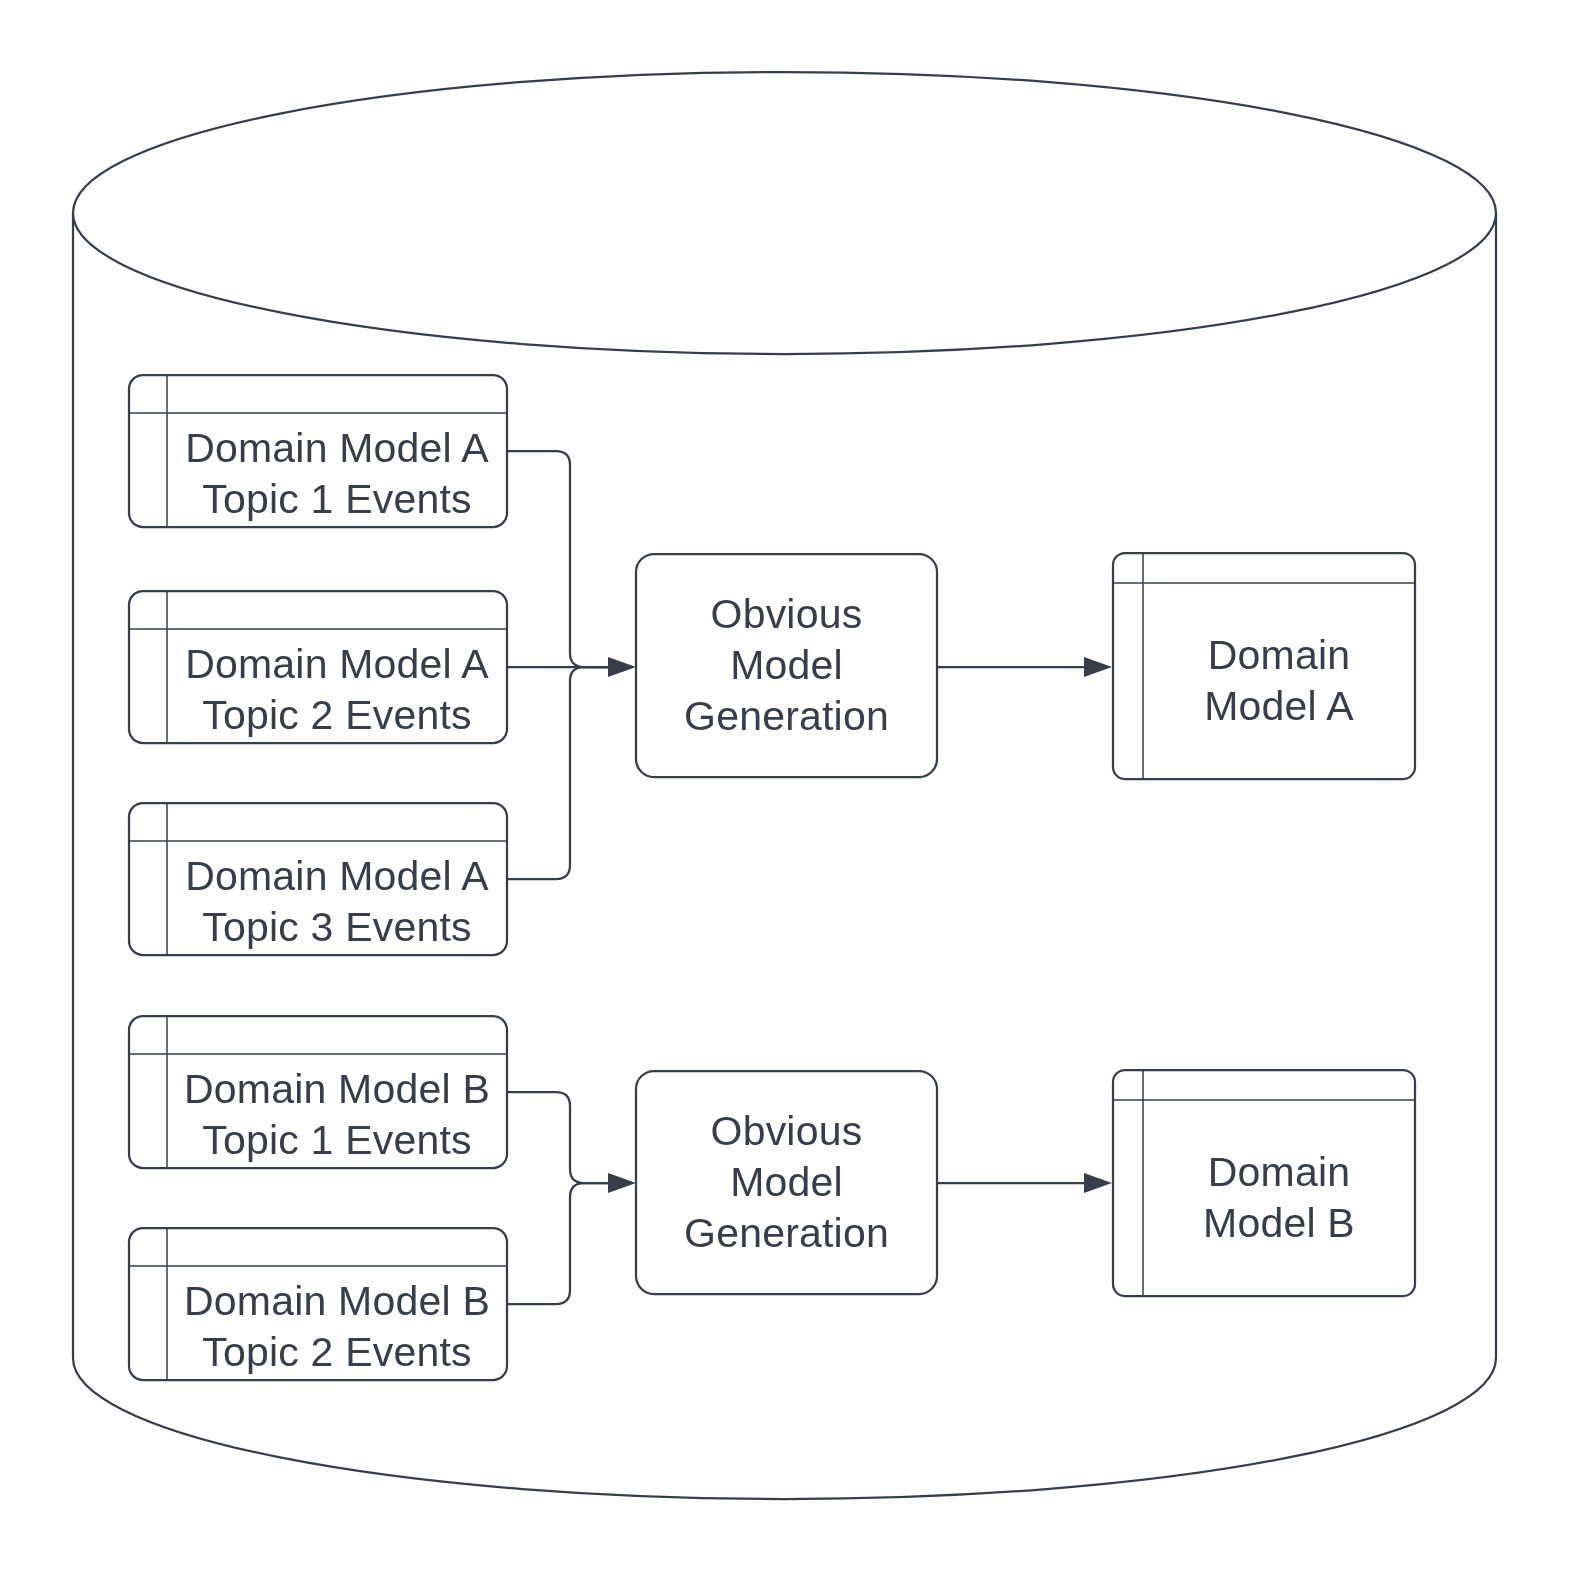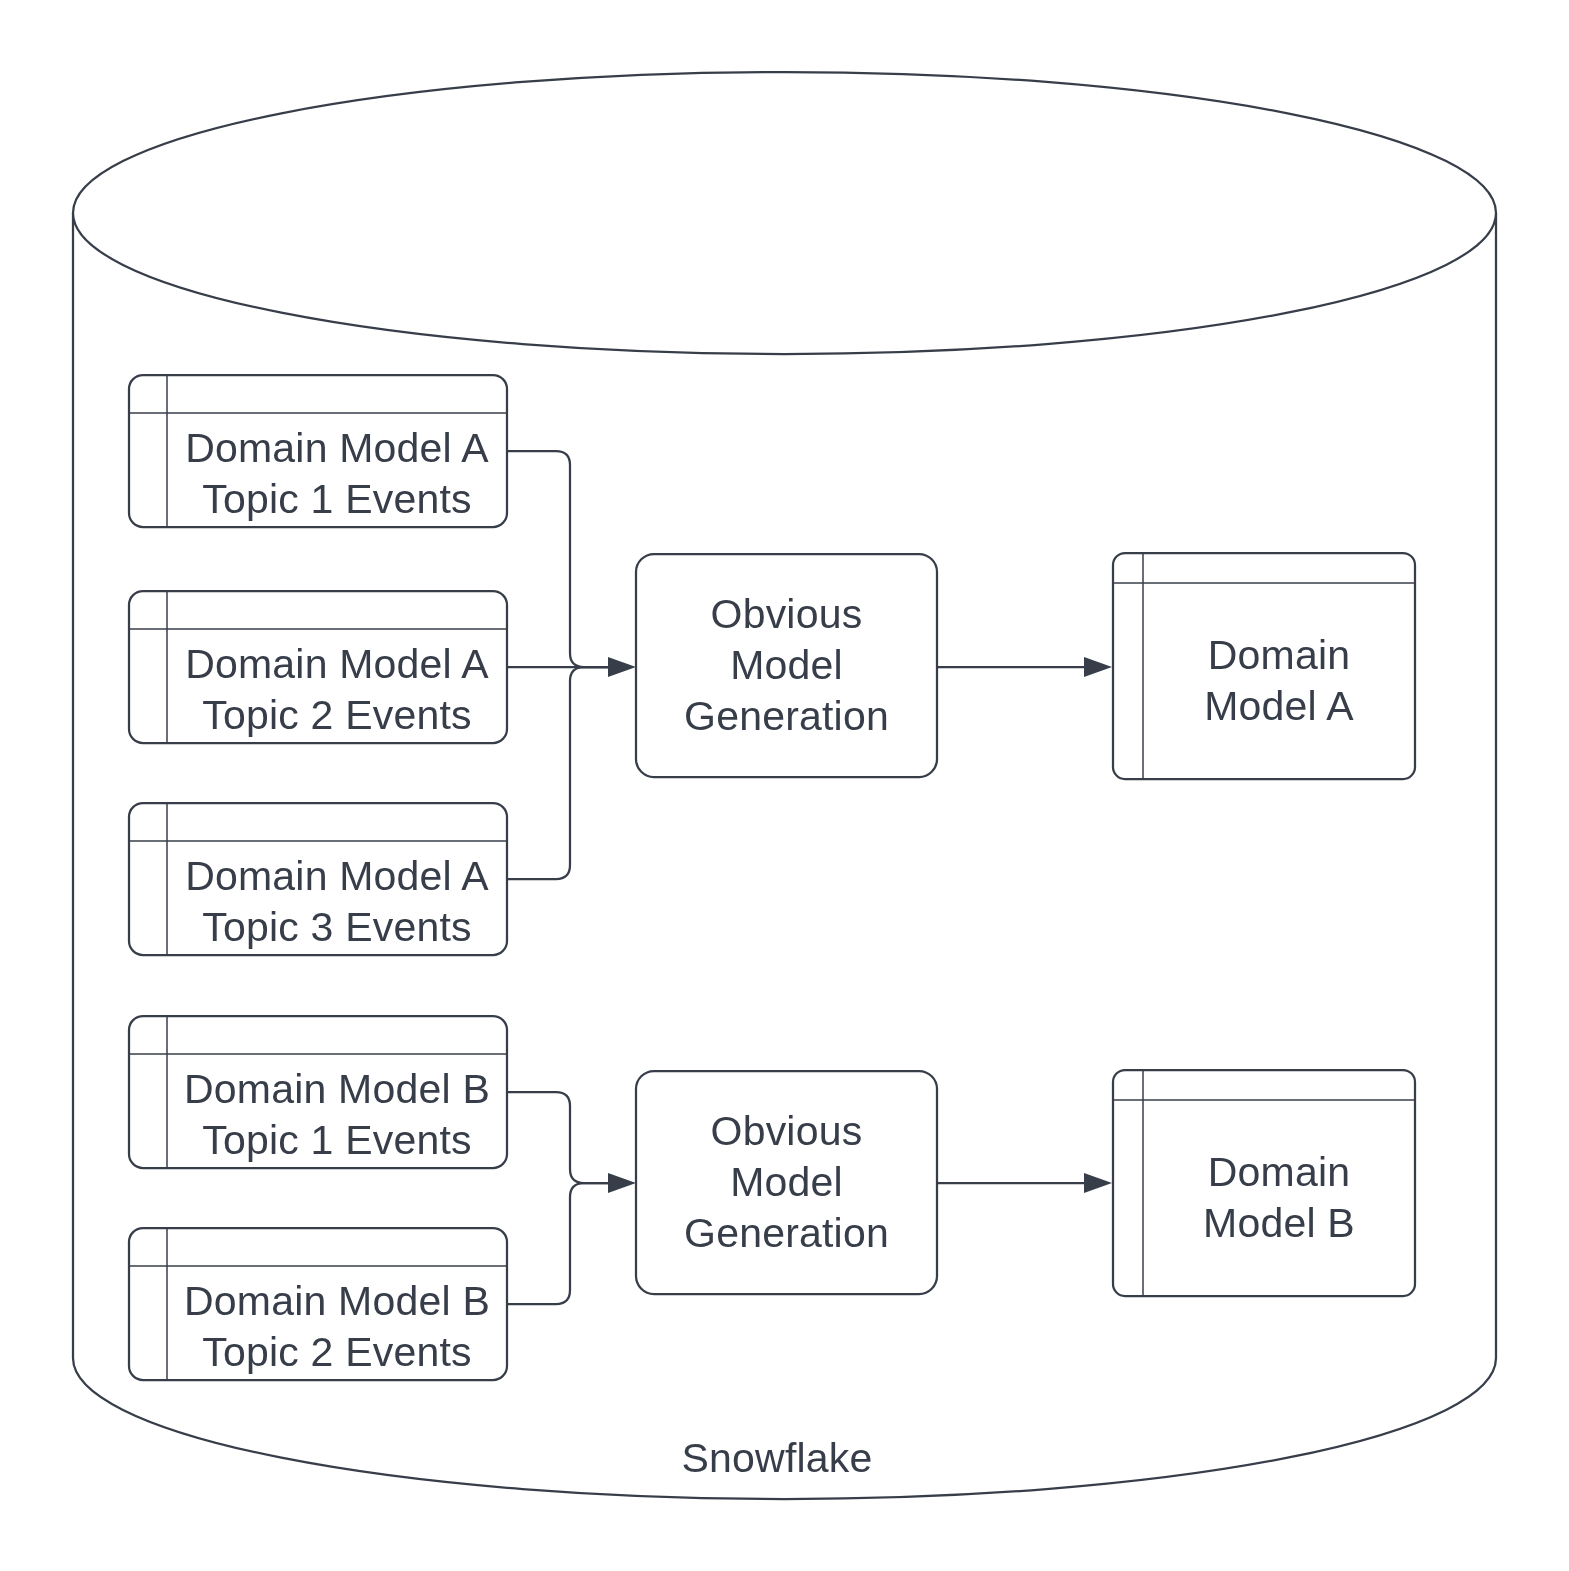--- a/index.html
+++ b/index.html
@@ -136,14 +136,13 @@
 Generation</div>
   <div class="lbl proc-b">Obvious
 Model
 Generation</div>
 
   <div class="lbl out-a">Domain
 Model A</div>
   <div class="lbl out-b">Domain
 Model B</div>
 
-  <div class="lbl container-label">Snowflake</div>
 </div>
 
 </body></html>

